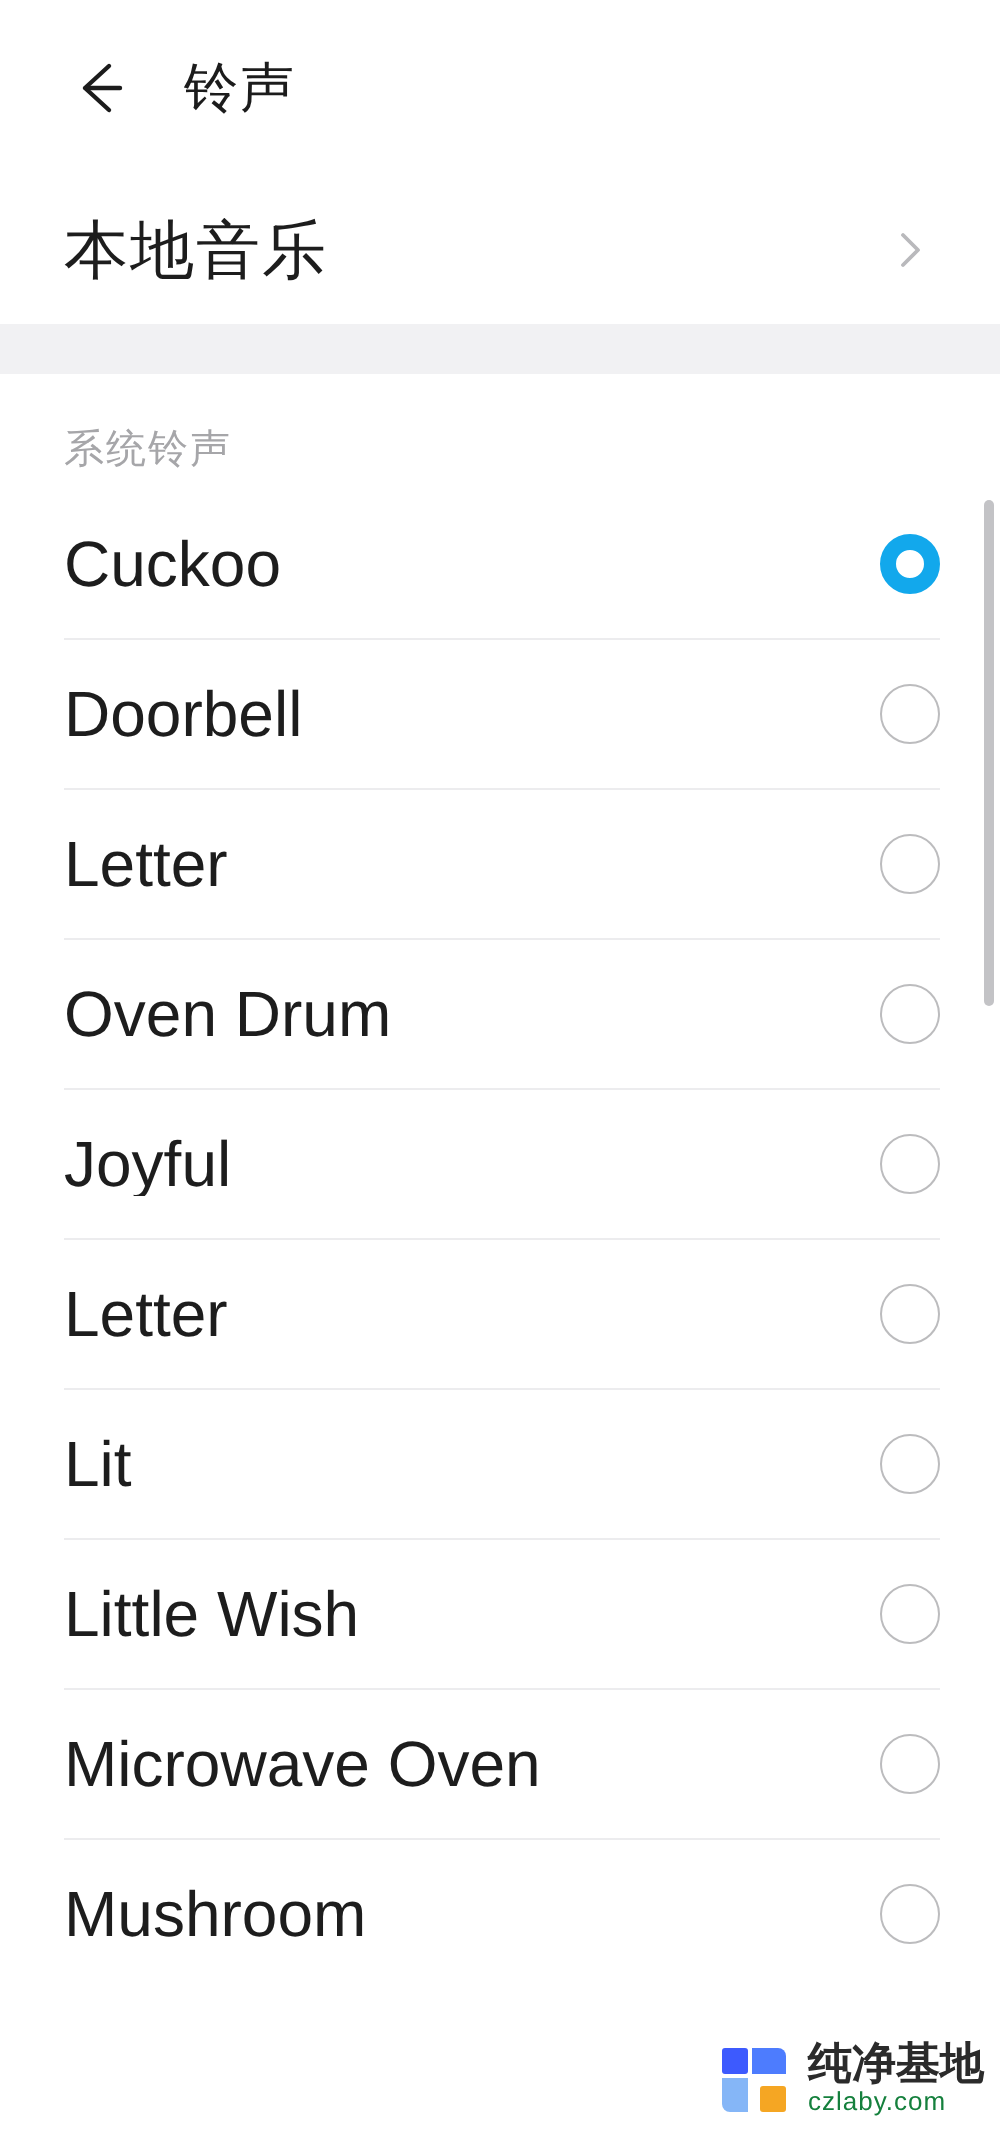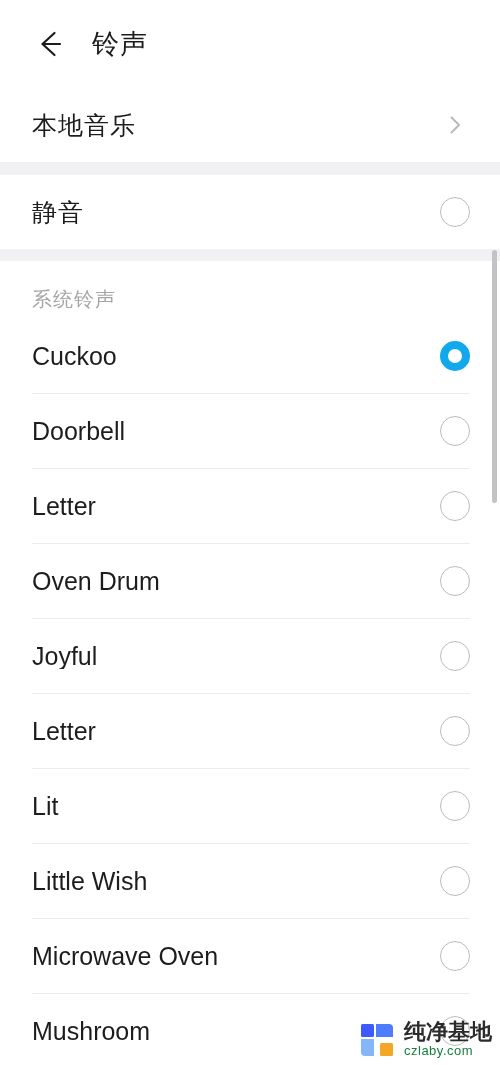--- a/index.html
+++ b/index.html
@@ -44,21 +44,21 @@
   .row {
     position:relative;
     height:74px;
     display:flex;
     align-items:center;
     padding:0 30px 0 32px;
     background:#ffffff;
     cursor:pointer;
   }
   .row-label {
-    font-size:25px;
+    font-size:32px;
     color:#1d1d1d;
     line-height:1;
     flex:1 1 auto;
     white-space:nowrap;
     overflow:hidden;
   }
   .row-label.cn { letter-spacing:1px; }
 
   .chevron {
     width:30px; height:30px;
@@ -192,24 +192,20 @@
     <div class="row-label cn">本地音乐</div>
     <div class="chevron">
       <svg width="22" height="22" viewBox="0 0 22 22" fill="none">
         <path d="M7.5 3.5 L15 11 L7.5 18.5" stroke="#b9b9bc" stroke-width="1.9" stroke-linecap="round" stroke-linejoin="round"></path>
       </svg>
     </div>
   </div>
 
   <div class="band"></div>
 
-  <div class="row">
-    <div class="row-label cn">静音</div>
-    <div class="radio off"></div>
-  </div>
 
   <div class="band-thin"></div>
 
   <div class="section-head">
     <div class="section-head-label">系统铃声</div>
   </div>
 
   <div class="list" id="ringtone-list">
       <div class="row">
         <div class="row-label">Cuckoo</div>

